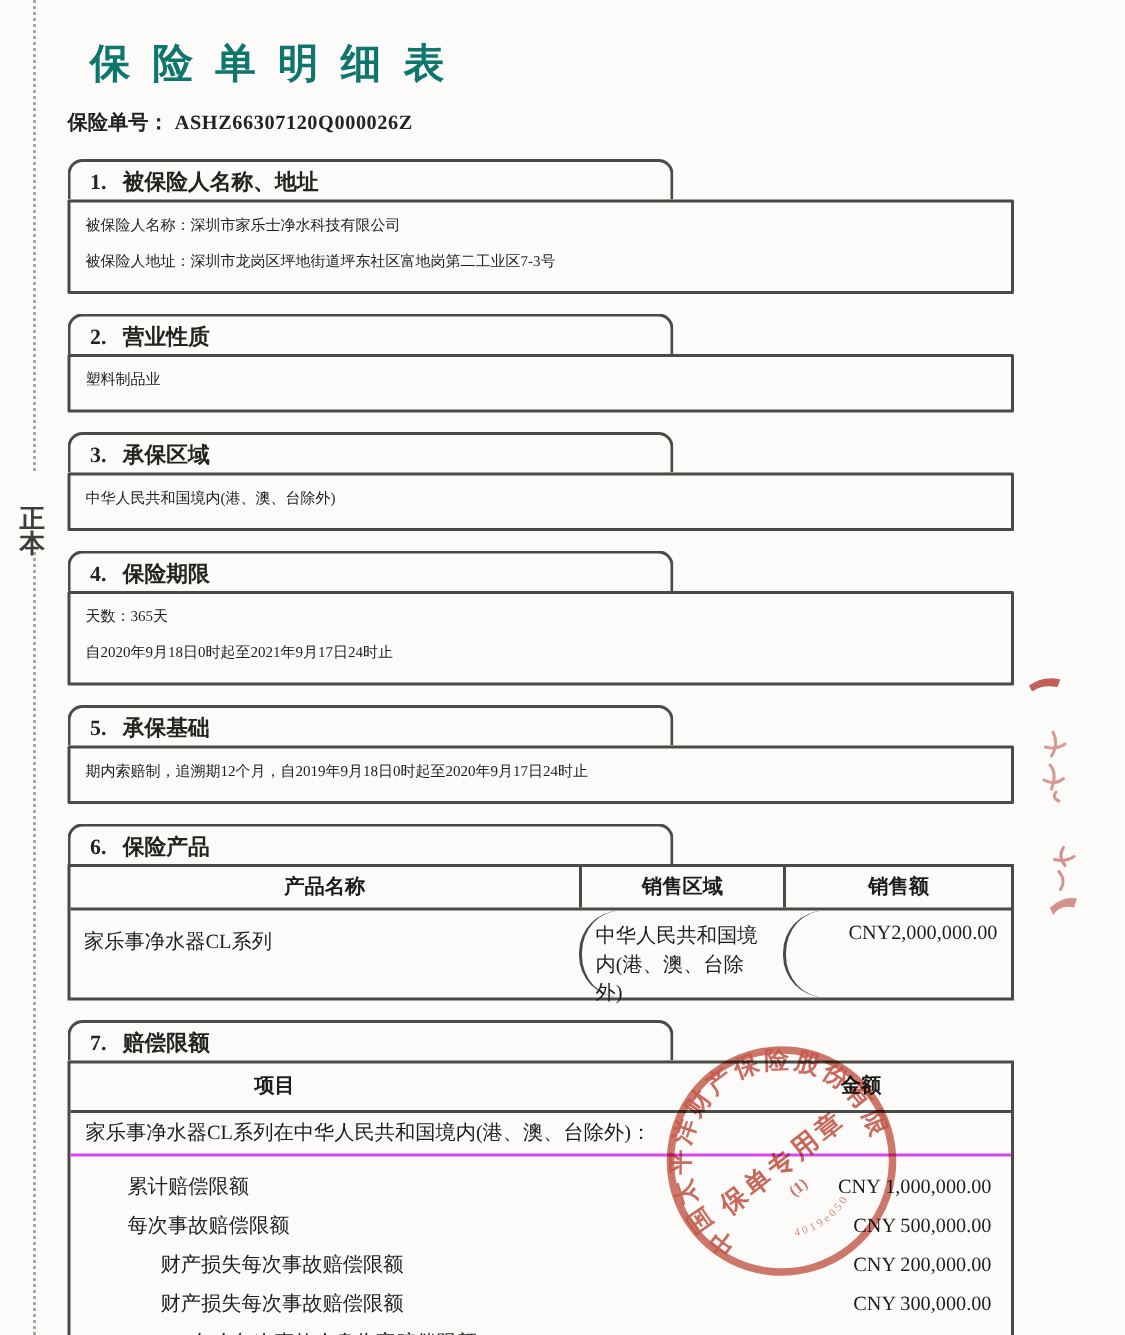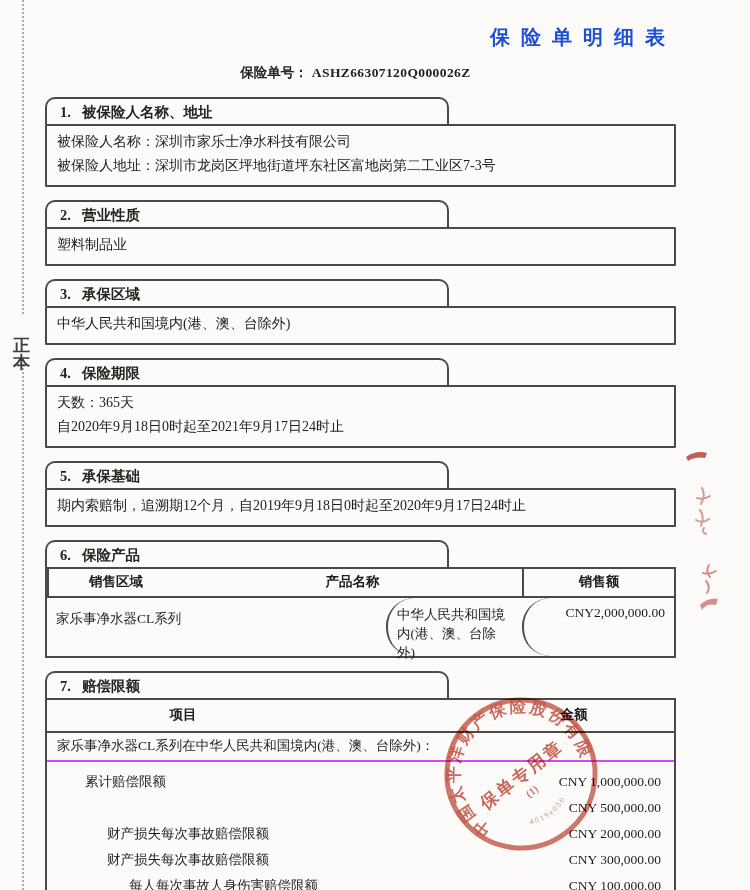--- a/index.html
+++ b/index.html
@@ -16,44 +16,44 @@
   }
   
   .copy-mark {
     position:absolute; left:10px; top:314px; z-index:2;
     writing-mode:vertical-rl; text-orientation:upright;
     font-size:17px; letter-spacing:15px; color:#3d3d39;
     background:#fcfbf9; padding:10px 0; font-weight:600;
   }
   .doc { position:absolute; left:45px; top:24px; width:631px; }
   .title {
-    text-align:right;
+    text-align:left;
     font-family:"Liberation Sans","DejaVu Sans",sans-serif;
-    font-weight:700; font-size:20px; color:#1d4ed8;
+    font-weight:700; font-size:27px; color:#0f766e;
     letter-spacing:.55em; text-indent:.55em; white-space:nowrap;
   }
   .policy-line {
-    text-align:center; margin-top:13px; padding-right:10px;
+    text-align:left; margin-top:13px; padding-right:10px;
     font-size:13.5px; font-weight:700; color:#222;
   }
   .policy-line .lbl { margin-right:4px; }
   .policy-line .num { letter-spacing:.4px; }
   .sections { margin-top:15px; }
   .sec { margin-bottom:13px; }
   .tab {
     box-sizing:border-box; width:404px; height:27px;
     border:2px solid #4a4a46; border-bottom:none;
     border-radius:10px 10px 0 0;
     padding:4px 0 0 13px; font-size:14.5px; font-weight:700;
     position:relative; z-index:1; color:#23231f;
   }
   .tab .no { margin-right:11px; }
   .panel {
     box-sizing:border-box; border:2px solid #4a4a46; border-radius:1px;
-    padding:4px 10px 7px 10px; font-size:14px; line-height:24px;
+    padding:4px 10px 7px 10px; font-size:10px; line-height:24px;
     position:relative; z-index:0;
   }
   .panel .line { white-space:nowrap; }
   
   .ptable { border:2px solid #4a4a46; font-size:13.5px; }
   .prow { display:flex; }
   .prow.head { border-bottom:2px solid #4a4a46; font-weight:700; }
   .pcell { box-sizing:border-box; }
   .pc1 { width:339px; }
   .pc2 { width:136px; border-left:2px solid #4a4a46; }
@@ -151,22 +151,22 @@
         <div class="line">期内索赔制，追溯期12个月，自2019年9月18日0时起至2020年9月17日24时止</div>
       </div>
     </div>
 
     <div class="sec">
       <div class="tab">
         <span class="no">6.</span><span>保险产品</span>
       </div>
       <div class="ptable">
         <div class="prow head">
+          <div class="pcell pc1">产品名称</div>
           <div class="pcell pc2">销售区域</div>
-          <div class="pcell pc1">产品名称</div>
           <div class="pcell pc3">销售额</div>
         </div>
         <div class="prow body">
           <div class="pcell pc1">家乐事净水器CL系列</div>
           <div class="pcell pc2">中华人民共和国境内(港、澳、台除外)</div>
           <div class="pcell pc3">CNY2,000,000.00</div>
         </div>
       </div>
     </div>
 
@@ -179,20 +179,21 @@
           <span class="h1">项目</span>
           <span class="h2">金额</span>
         </div>
         <div class="lscope">家乐事净水器CL系列在中华人民共和国境内(港、澳、台除外)：</div>
         <div class="lrows">
           <div class="lrow">
             <span class="ind1">累计赔偿限额</span>
             <span class="lamt">CNY 1,000,000.00</span>
           </div>
           <div class="lrow">
+            <span class="ind1">每次事故赔偿限额</span>
             <span class="lamt">CNY 500,000.00</span>
           </div>
           <div class="lrow">
             <span class="ind2">财产损失每次事故赔偿限额</span>
             <span class="lamt">CNY 200,000.00</span>
           </div>
           <div class="lrow">
             <span class="ind2">财产损失每次事故赔偿限额</span>
             <span class="lamt">CNY 300,000.00</span>
           </div>

